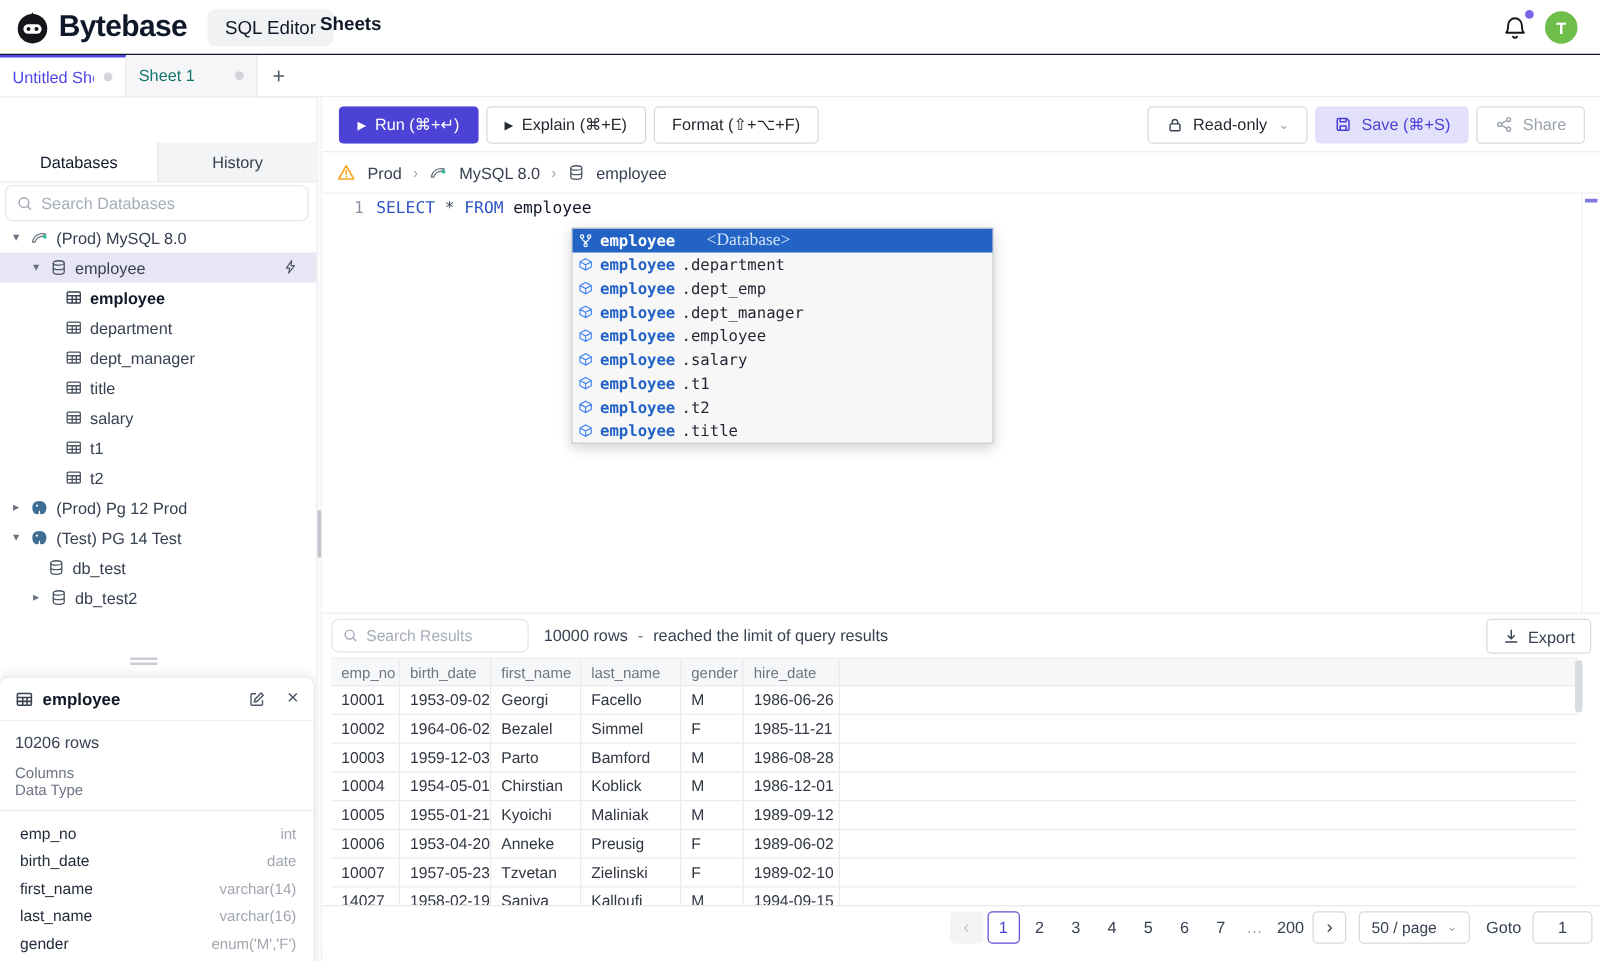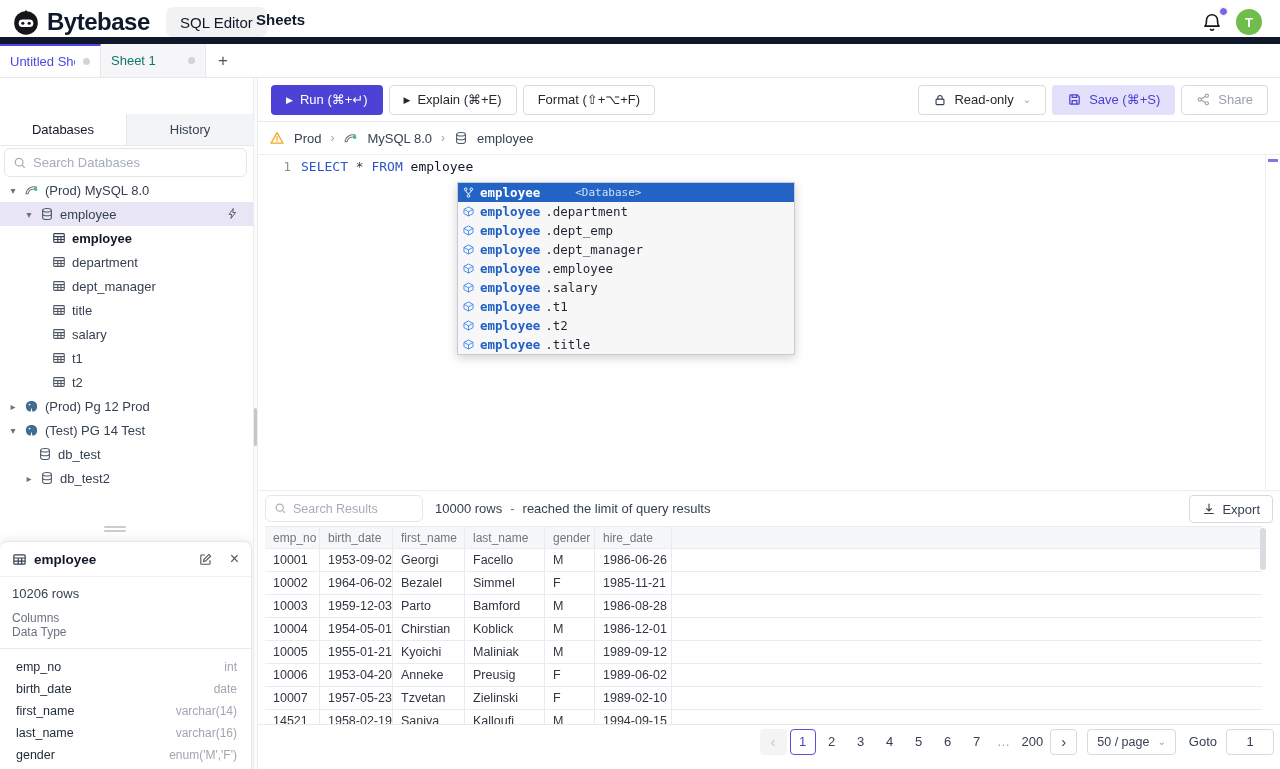--- a/index.html
+++ b/index.html
@@ -4,21 +4,21 @@
 <style>
   * { box-sizing: border-box; margin: 0; padding: 0; }
   html,body { width:1280px; height:769px; overflow:hidden; background:#fff;
     font-family:"Liberation Sans", sans-serif; color:#1f2937; }
   .app { position:relative; width:1280px; height:769px; background:#fff; overflow:hidden; }
   .ic { display:inline-flex; align-items:center; justify-content:center; flex:0 0 auto; }
   svg { display:block; }
 
   
   .topbar { position:absolute; left:0; top:0; width:1280px; height:44px; background:#fff;
-    border-bottom:7px solid #0f172a; display:flex; align-items:center; }
+    border-bottom:1px solid #0f172a; display:flex; align-items:center; }
   .logo { position:absolute; left:11px; top:7px; }
   .brand { position:absolute; left:47px; top:8px; font-size:24px; font-weight:800; color:#0f172a; letter-spacing:-0.5px; }
   .nav-pill { position:absolute; left:166px; top:7px; height:30px; display:flex; align-items:center;
     padding:0 14px; background:#f1f2f4; border-radius:7px; font-size:15px; font-weight:500; color:#111827; }
   .nav-plain { position:absolute; left:256px; top:11px; font-size:15px; font-weight:700; color:#111827; }
   .bell { position:absolute; right:56px; top:10px; width:24px; height:24px; }
   .bell-badge { position:absolute; right:52px; top:7px; width:9px; height:9px; border-radius:50%;
     background:#7b63e8; border:1.5px solid #fff; }
   .avatar { position:absolute; right:18px; top:9px; width:26px; height:26px; border-radius:50%;
     background:#6fbe4b; color:#fff; font-size:13px; font-weight:700; display:flex; align-items:center; justify-content:center; }
@@ -112,21 +112,21 @@
   .op { color:#374151; }
   .minimap { position:absolute; right:0; top:0; width:15px; height:100%; border-left:1px solid #f0f0f2; }
   .mm-dash { position:absolute; left:2px; top:4px; width:10px; height:3px; background:#8079dd; }
 
   .suggest { position:absolute; left:199px; top:27px; width:338px; background:#f7f7f8;
     border:1px solid #c9cbd0; box-shadow:0 3px 10px rgba(0,0,0,.18); z-index:40; }
   .sg-row { height:19px; display:flex; align-items:center; gap:5px; padding:0 4px;
     font:12.5px "DejaVu Sans Mono", monospace; color:#1f2430; }
   .sg-row.sel { background:#2263c5; color:#fff; }
   .sg-main { font-weight:700; }
-  .sg-detail { margin-left:30px; font-size:11px; color:#cfe1f7; }
+  .sg-detail { margin-left:20px; font-size:14px; color:#cfe1f7;font-family:Liberation Serif, serif; }
   .sg-prefix { color:#2160c4; font-weight:700; }
   .sg-rest { color:#1f2430; }
 
   
   .hsplit { position:absolute; left:0; top:412px; width:1022px; height:13px; background:#fbfbfc;
     border-top:1px solid #f0f0f2; }
   .hsplit-handle { position:absolute; left:50%; top:4px; margin-left:-11px; width:22px; }
   .hsplit-handle i { display:block; height:2px; background:#c9ccd2; margin-bottom:2px; border-radius:1px; }
 
   
@@ -688,21 +688,21 @@
         <div class="r-row">
           <div class="r-cell c0">10007</div>
           <div class="r-cell c1">1957-05-23</div>
           <div class="r-cell c2">Tzvetan</div>
           <div class="r-cell c3">Zielinski</div>
           <div class="r-cell c4">F</div>
           <div class="r-cell c5">1989-02-10</div>
           <div class="r-cell cf"></div>
         </div>
         <div class="r-row">
-          <div class="r-cell c0">14521</div>
+          <div class="r-cell c0">14027</div>
           <div class="r-cell c1">1958-02-19</div>
           <div class="r-cell c2">Saniva</div>
           <div class="r-cell c3">Kalloufi</div>
           <div class="r-cell c4">M</div>
           <div class="r-cell c5">1994-09-15</div>
           <div class="r-cell cf"></div>
         </div>
       </div>
       <div class="res-sbar">
           <i></i>

